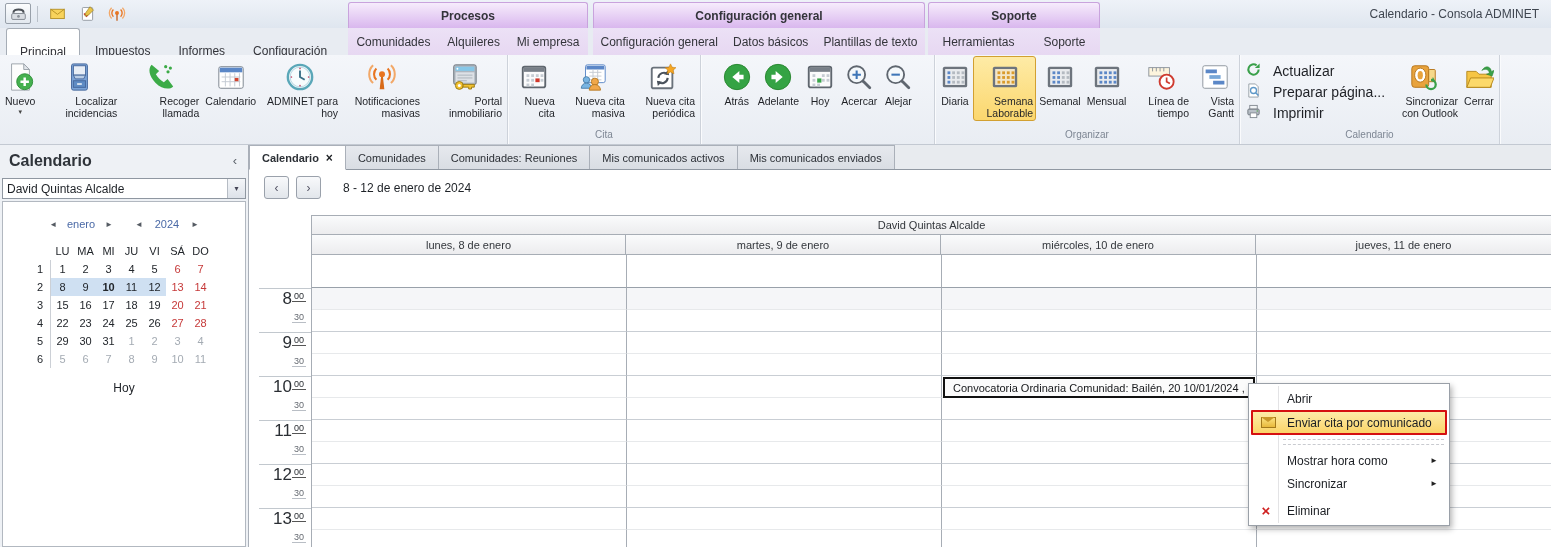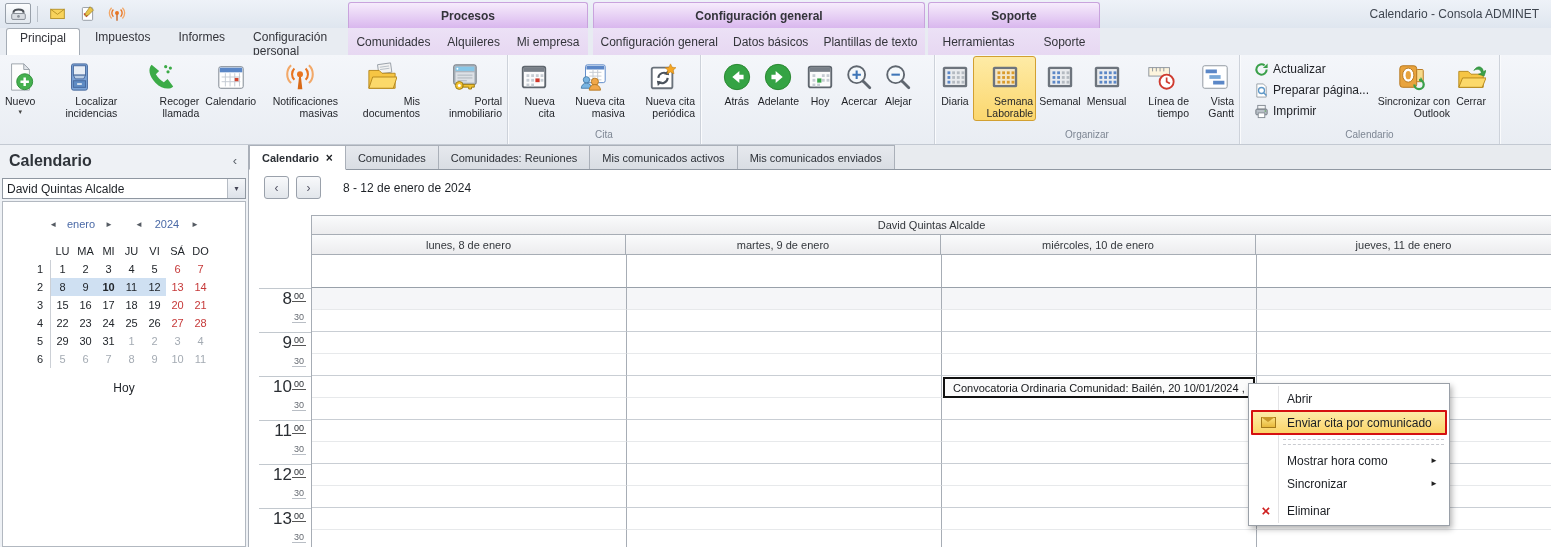--- a/index.html
+++ b/index.html
@@ -21,41 +21,41 @@
   .ctx-0 { left:348px; width:240px; } .ctx-1 { left:593px; width:332px; } .ctx-2 { left:928px; width:172px; }
   .ctx-head { height:26px; background:linear-gradient(#f6ecfc,#d9b7ee); border:1px solid #c9a3dd; border-bottom:none;
     border-radius:3px 3px 0 0; font-weight:bold; font-size:12px; color:#33343a;
     display:flex; align-items:center; justify-content:center; }
   .ctx-tabs { height:27px; background:linear-gradient(#ece1f6,#e7d8f2); display:flex; align-items:center;
     justify-content:space-around; font-size:12px; color:#33343a; }
 
   
   .tabrow { position:absolute; top:28px; left:0; width:348px; height:27px; display:flex; align-items:stretch;
     padding-left:6px; gap:2px; }
-  .mtab { font-size:12px; color:#33343a; padding:2px 13px 0; }
+  .mtab { font-size:12px; color:#33343a; padding:16px 13px 0; }
   .mtab.active { background:#fff; border:1px solid #a6adb6; border-bottom:none; border-radius:3px 3px 0 0; }
 
   
   .ribbon { position:absolute; top:55px; left:0; right:0; height:90px;
     background:linear-gradient(#f4f6fa,#e9edf3); border-bottom:1px solid #c3c9d2; display:flex; }
   .rgroup { position:relative; display:flex; flex-direction:column; border-right:1px solid #cdd2da;
     box-shadow:1px 0 0 #fafbfd; }
   .rgroup:nth-of-type(1){ width:508px; } .rgroup:nth-of-type(2){ width:193px; }
   .rgroup:nth-of-type(3){ width:234px; } .rgroup:nth-of-type(4){ width:305px; }
   .rgroup:nth-of-type(5){ width:260px; }
   .g-body { flex:1; display:flex; align-items:flex-start; justify-content:center; padding:1px 2px 0; }
   .g-label { height:15px; text-align:center; font-size:10px; color:#7d8693; }
   .rbtn { display:flex; flex-direction:column; align-items:center; text-align:right; font-size:10.5px; color:#1f2126;
     padding:3px 3px 0; border-radius:3px; }
   .rbtn .ric { height:36px; display:flex; align-items:center; justify-content:center; }
   .rbtn .rlabel { line-height:1.18; max-width:76px; }
   .rbtn .caret { font-size:7px; color:#444; margin-top:1px; }
   .rbtn.selected { background:linear-gradient(#feeba6,#fbd76e); border:1px solid #d2a031; padding:2px 2px 0; }
   .vstack { display:flex; flex-direction:column; justify-content:flex-start; gap:3px; padding:6px 2px 0 4px; }
-  .sbtn { display:flex; align-items:flex-start; gap:4px; font-size:12px; color:#1f2126; height:18px; white-space:nowrap; }
+  .sbtn { display:flex; align-items:center; gap:12px; font-size:14px; color:#1f2126; height:18px; white-space:nowrap; }
 
   
   .sidebar { position:absolute; left:0; top:145px; width:248px; bottom:0; background:#eef1f5; }
   .sb-head { height:31px; display:flex; align-items:center; justify-content:space-between; padding:0 11px 0 9px; }
   .sb-title { font-size:16px; font-weight:bold; color:#2f343a; }
   .sb-collapse { color:#5d646c; font-size:13px; }
   .combo { position:absolute; left:2px; right:2px; top:33px; height:21px; background:#fff;
     border:1px solid #8f97a1; display:flex; align-items:center; }
   .combo-text { flex:1; font-size:12px; padding-left:4px; color:#1d2126; }
   .combo-btn { width:18px; align-self:stretch; border-left:1px solid #b6bcc4;
@@ -259,40 +259,43 @@
                 <rect x="4" y="6" width="24" height="5" fill="#5b87c7"></rect>
                 <path d="M6 16 h20 M6 21 h20 M10 12 v14 M15 12 v14 M20 12 v14 M25 12 v14" stroke="#c3cad2"></path>
                 <rect x="20" y="17" width="4" height="3.5" fill="#d2452f"></rect>
               </svg>
             </span>
             <span class="rlabel">Calendario</span>
           </div>
           <div class="rbtn">
             <span class="ric">
               <svg viewBox="0 0 32 32" width="30" height="30">
+                <circle cx="16" cy="16" r="13" fill="#eaf3f6" stroke="#5aa7b8" stroke-width="2.5"></circle>
+                <circle cx="16" cy="16" r="10.5" fill="#f8fcfd" stroke="#b8d8e2"></circle>
+                <path d="M16 9 v7 l5 3" stroke="#3a6f86" stroke-width="2" fill="none"></path>
+                <g fill="#c04a6a">
+                  <circle cx="16" cy="6.8" r=".9"></circle>
+                  <circle cx="25.2" cy="16" r=".9"></circle>
+                  <circle cx="16" cy="25.2" r=".9"></circle>
+                  <circle cx="6.8" cy="16" r=".9"></circle>
+                </g>
+              </svg>
+            </span>
+            <span class="rlabel">ADMINET para hoy</span>
+          </div>
+          <div class="rbtn">
+            <span class="ric">
+              <svg viewBox="0 0 32 32" width="30" height="30">
                 <circle cx="16" cy="13" r="3.2" fill="#e87420"></circle>
                 <path d="M10 19 a8.5 8.5 0 0 1 0-12 M22 7 a8.5 8.5 0 0 1 0 12" fill="none" stroke="#e87420" stroke-width="2.2"></path>
                 <path d="M6.5 22.5 a13 13 0 0 1 0-19 M25.5 3.5 a13 13 0 0 1 0 19" fill="none" stroke="#f2a868" stroke-width="2.2"></path>
                 <path d="M15 16 L13.5 29 h5 L17 16z" fill="#d86a18"></path>
               </svg>
             </span>
             <span class="rlabel">Notificaciones masivas</span>
-          </div>
-          <div class="rbtn">
-            <span class="ric">
-              <svg viewBox="0 0 32 32" width="30" height="30">
-                <g transform="rotate(-8 18 8)">
-                  <rect x="12" y="2" width="14" height="10" fill="#f2f2f2" stroke="#9aa1a9"></rect>
-                  <path d="M14 5 h10 M14 7.5 h10" stroke="#b8bfc7"></path>
-                </g>
-                <path d="M2 9 h11 l3 3 h14 v16 H2z" fill="#f6c544" stroke="#b5871c"></path>
-                <path d="M2 28 l4-12 h26 l-4 12z" fill="#fcd96a" stroke="#b5871c"></path>
-              </svg>
-            </span>
-            <span class="rlabel">Mis documentos</span>
           </div>
           <div class="rbtn">
             <span class="ric">
               <svg viewBox="0 0 32 32" width="30" height="30">
                 <rect x="5" y="3" width="24" height="21" rx="2" fill="#aeb6bf" stroke="#707880"></rect>
                 <rect x="7" y="5" width="20" height="4.5" fill="#87c7e8"></rect>
                 <circle cx="9" cy="7.2" r="1" fill="#fff"></circle>
                 <rect x="7" y="11" width="20" height="11" fill="#dde1e6"></rect>
                 <path d="M9 14 h16 M9 17 h16 M9 20 h10" stroke="#aab2ba"></path>
                 <circle cx="11" cy="25" r="4.2" fill="#f2c230" stroke="#9a7a14"></circle>

